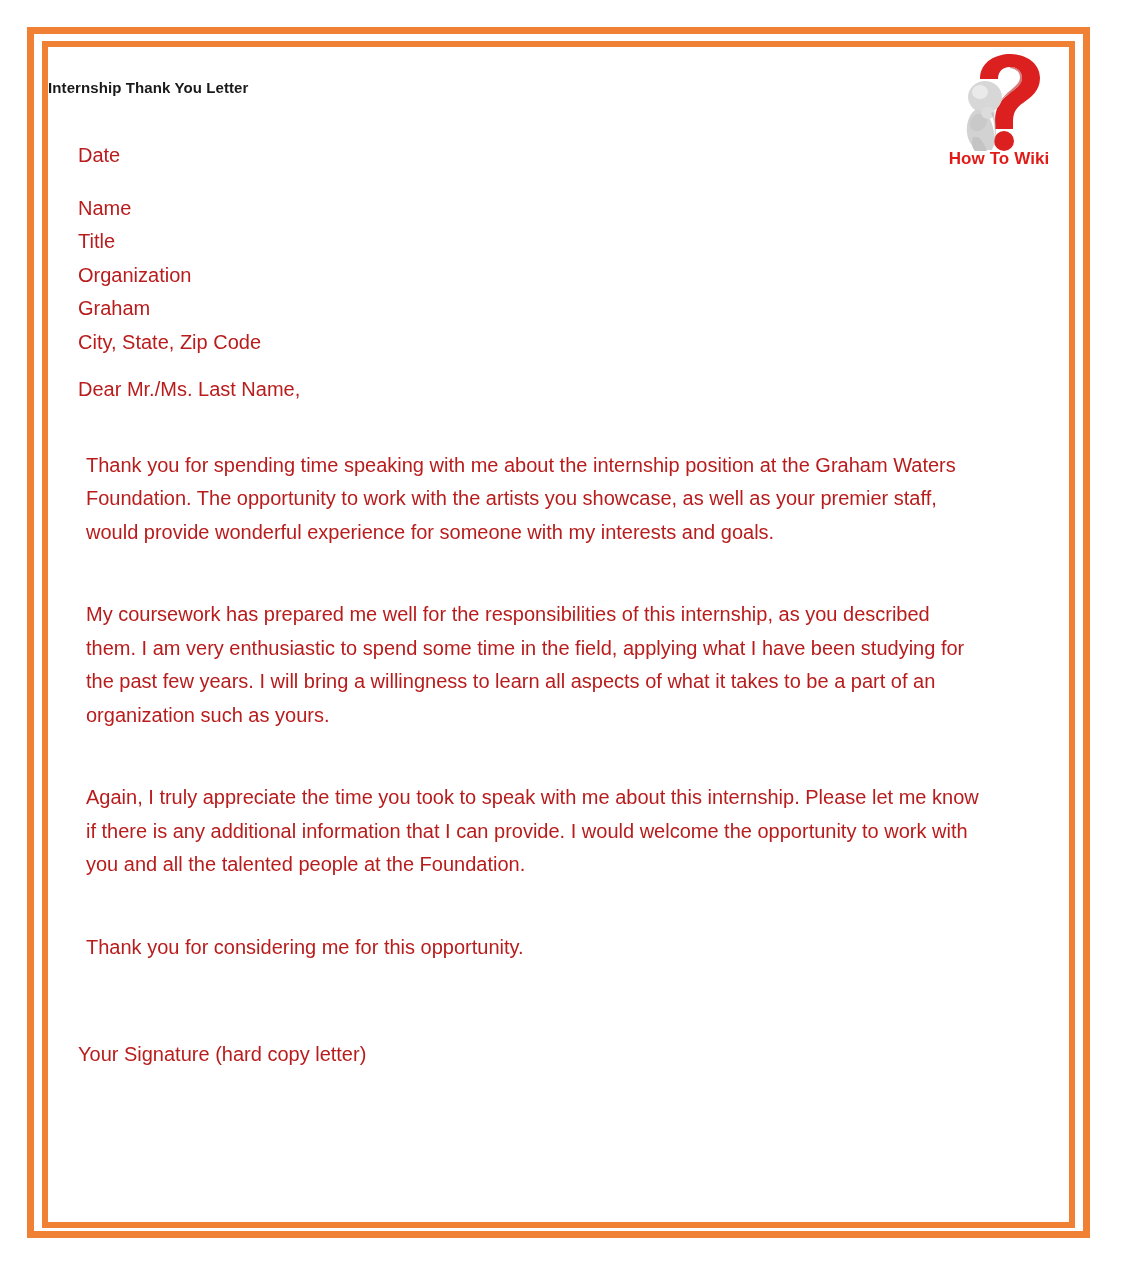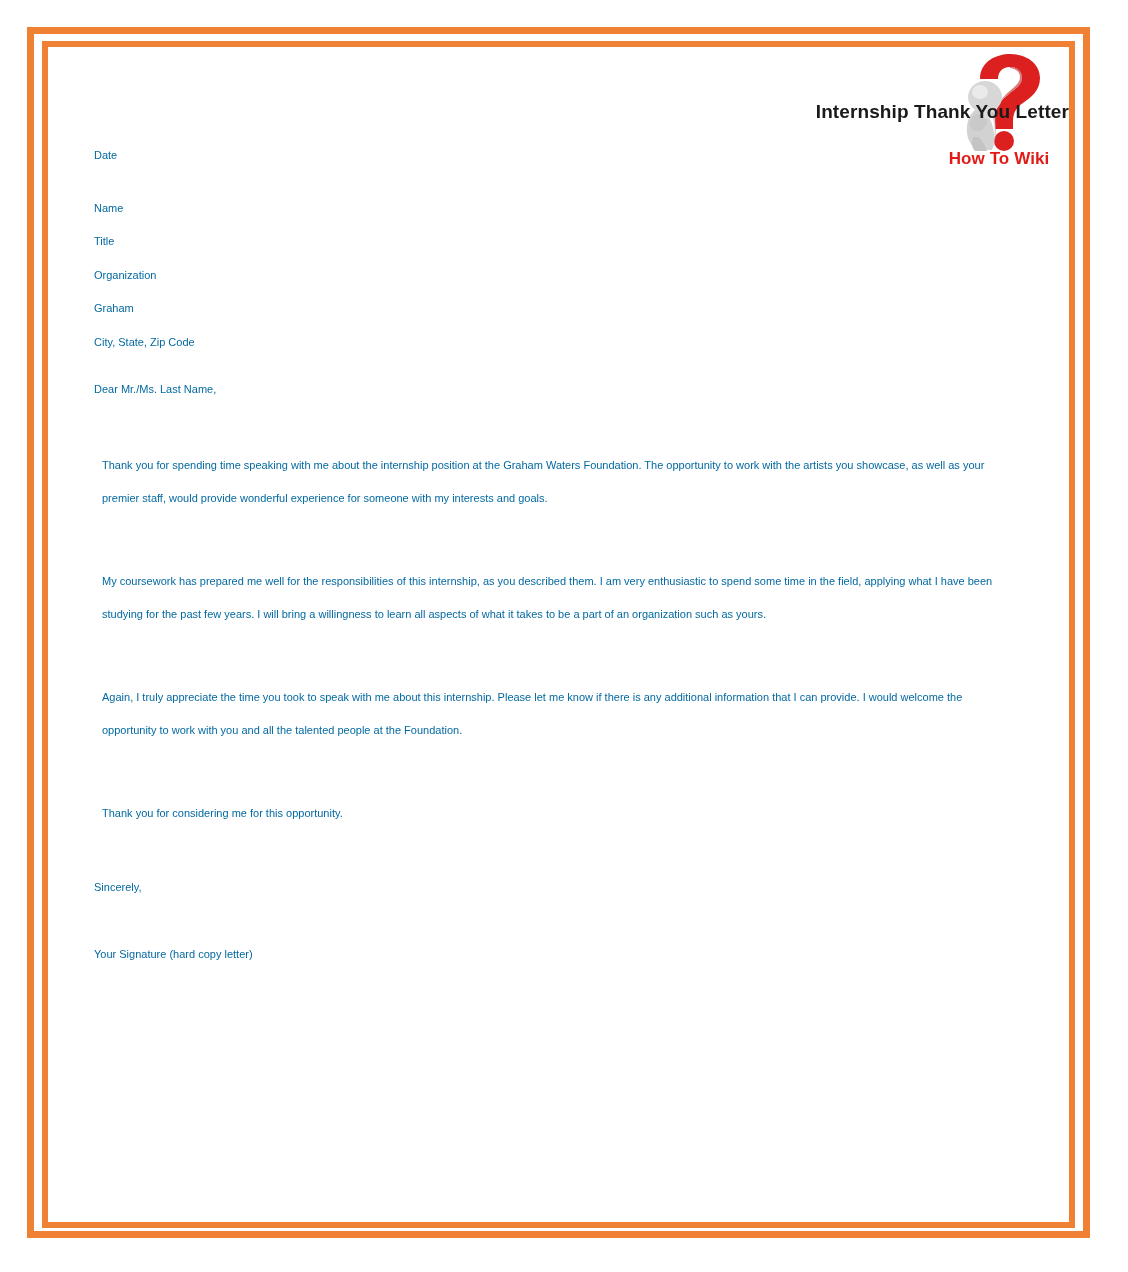--- a/index.html
+++ b/index.html
@@ -73,36 +73,35 @@
     letter-spacing: 0.1px;
     margin-top: -2px;
   }
 
   
   #letter-title {
     position: absolute;
     left: 0;
     top: 32px;
     width: 100%;
-    text-align: right;
-    font-size: 19px;
+    text-align: left;
+    font-size: 15px;
     font-weight: bold;
     color: #1a1a1a;
     letter-spacing: 0.1px;
-    margin-top: 22px;
   }
 
   
   #letter-body {
     position: absolute;
-    left: 46px;
+    left: 30px;
     top: 92px;
     width: 910px;
-    font-size: 11px;
-    color: #0369a1;
+    font-size: 20px;
+    color: #b91c1c;
     line-height: 33.5px;
   }
   .line { white-space: pre-wrap; }
   .sp-after-date { height: 19px; }
   .sp-small      { height: 14px; }
   .sp-para       { height: 34px; }
   .sp-para-sm    { height: 33px; }
 
   .para {
     margin: 8px;
@@ -178,21 +177,20 @@
     <div class="sp-para-sm"></div>
 
     <p class="para">Again, I truly appreciate the time you took to speak with me about this internship. Please let me know if there is any additional information that I can provide. I would welcome the opportunity to work with you and all the talented people at the Foundation.</p>
 
     <div class="sp-para-sm"></div>
 
     <p class="para">Thank you for considering me for this opportunity.</p>
 
     <div class="sp-para-sm"></div>
 
-    <div class="line">Sincerely,</div>
 
     <div class="sp-para-sm"></div>
 
     <div class="line">Your Signature (hard copy letter)</div>
 
     <div class="sp-para-sm"></div>
 
 
   </div>
 </div>

